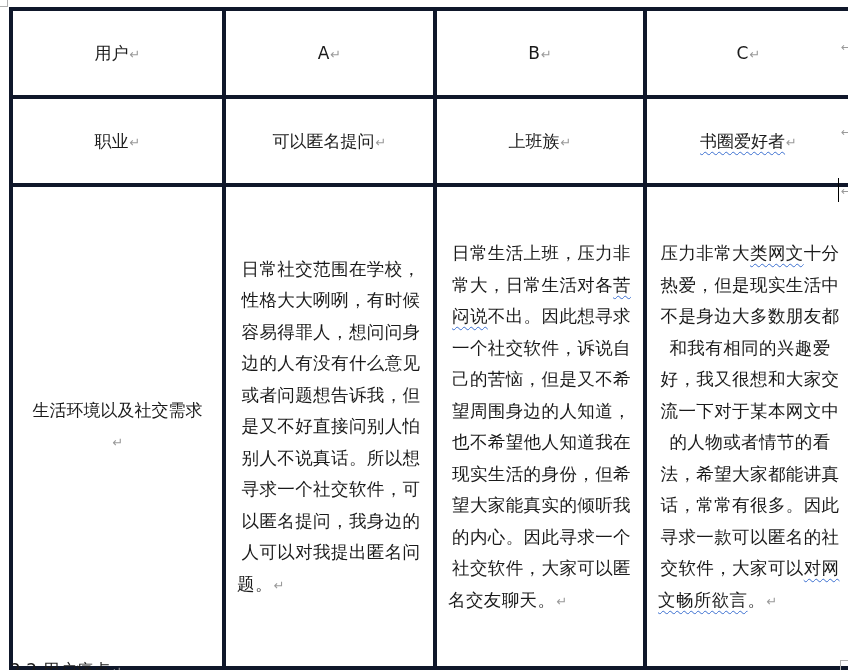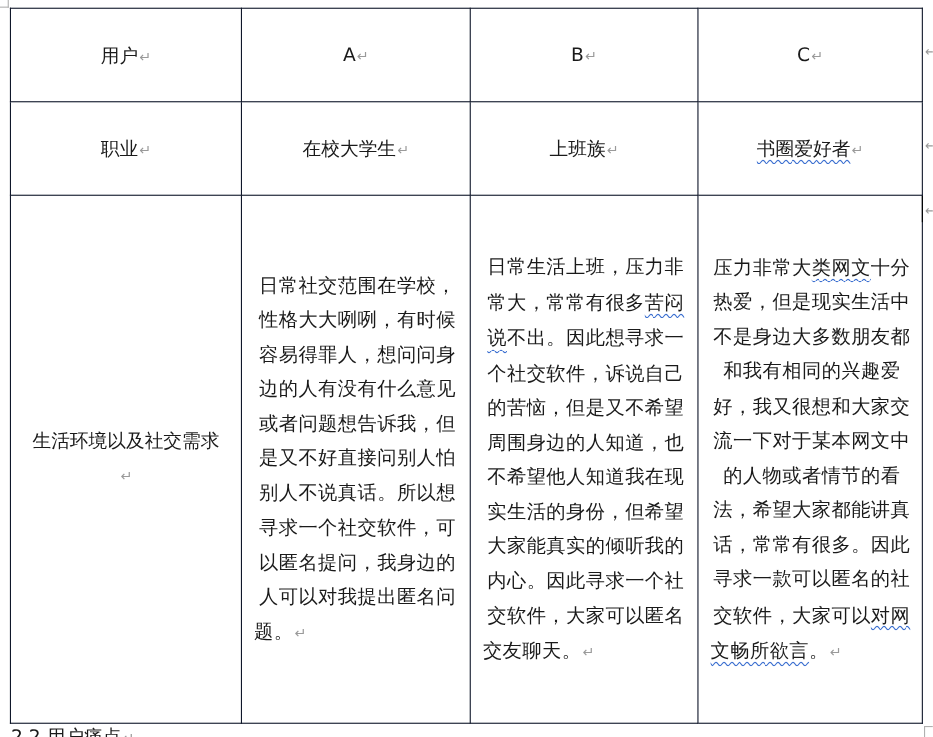--- a/index.html
+++ b/index.html
@@ -4,21 +4,21 @@
   <style>
     html, body { margin: 0; padding: 0; background: #ffffff; }
     body { width: 848px; height: 670px; position: relative; overflow: hidden;
       font-family: "DejaVu Sans", "Liberation Sans", sans-serif; color: #1a1a1a; }
     .corner-mark { position: absolute; left: 0; top: 0; width: 7px; height: 6px;
       border-right: 1px solid #b0b0b0; border-bottom: 1px solid #b0b0b0; }
     .corner-mark-br { position: absolute; left: 840px; top: 660px; width: 8px; height: 10px;
       border-left: 1px solid #b0b0b0; border-top: 1px solid #b0b0b0; }
     table.doc-table { position: absolute; left: 9px; top: 7px; border-collapse: collapse;
       table-layout: fixed; width: 830px; }
-    table.doc-table td { border: 1px solid #0f172a; padding: 0; vertical-align: middle;
+    table.doc-table td { border: 4px solid #0f172a; padding: 0; vertical-align: middle;
       text-align: center; font-size: 17px; }
     tr.row-header td, tr.row-job td { height: 84px; }
     tr.row-needs td { height: 479px; }
     td.col-label { width: 209px; }
     td.col-a { width: 207px; }
     td.col-b { width: 206px; }
     td.col-c { width: 203px; }
     td.body-cell { vertical-align: top; text-align: justify; text-align-last: left; }
     .body-text { padding: 2px 8px 0 11px; font-size: 17.5px; line-height: 31.5px;
       letter-spacing: 0.4px; word-break: break-all; }
@@ -50,38 +50,38 @@
     </td>
     <td class="col-c">
       <span>C</span><span class="mark">↵</span>
     </td>
   </tr>
   <tr class="row-job">
     <td class="col-label">
       <span>职业</span><span class="mark">↵</span>
     </td>
     <td class="col-a">
-      <span>在校大学生</span><span class="mark">↵</span>
+      <span>可以匿名提问</span><span class="mark">↵</span>
     </td>
     <td class="col-b">
       <span>上班族</span><span class="mark">↵</span>
     </td>
     <td class="col-c">
       <span class="wavy">书圈爱好者</span><span class="mark">↵</span>
     </td>
   </tr>
   <tr class="row-needs">
     <td class="col-label">
       <div class="label-needs"><span>生活环境以及社交需求</span><span class="mark">↵</span></div>
     </td>
     <td class="col-a body-cell">
       <div class="body-text"><span>日常社交范围在学校，性格大大咧咧，有时候容易得罪人，想问问身边的人有没有什么意见或者问题想告诉我，但是又不好直接问别人怕别人不说真话。所以想寻求一个社交软件，可以匿名提问，我身边的人可以对我提出匿名问题。</span><span class="mark">↵</span></div>
     </td>
     <td class="col-b body-cell">
-      <div class="body-text"><span>日常生活上班，压力非常大，常常有很多</span><span class="wavy">苦闷说</span><span>不出。因此想寻求一个社交软件，诉说自己的苦恼，但是又不希望周围身边的人知道，也不希望他人知道我在现实生活的身份，但希望大家能真实的倾听我的内心。因此寻求一个社交软件，大家可以匿名交友聊天。</span><span class="mark">↵</span></div>
+      <div class="body-text"><span>日常生活上班，压力非常大，日常生活对各</span><span class="wavy">苦闷说</span><span>不出。因此想寻求一个社交软件，诉说自己的苦恼，但是又不希望周围身边的人知道，也不希望他人知道我在现实生活的身份，但希望大家能真实的倾听我的内心。因此寻求一个社交软件，大家可以匿名交友聊天。</span><span class="mark">↵</span></div>
     </td>
     <td class="col-c body-cell">
       <div class="body-text"><span>压力非常大</span><span class="wavy">类网文</span><span>十分热爱，但是现实生活中不是身边大多数朋友都和我有相同的兴趣爱好，我又很想和大家交流一下对于某本网文中的人物或者情节的看法，希望大家都能讲真话，常常有很多。因此寻求一款可以匿名的社交软件，大家可以</span><span class="wavy">对网文畅所欲言</span><span>。</span><span class="mark">↵</span></div>
     </td>
   </tr>
 </tbody>
   </table>
 
 <span class="row-end" style="top:40px;">←</span>
 <span class="row-end" style="top:125px;">←</span>

